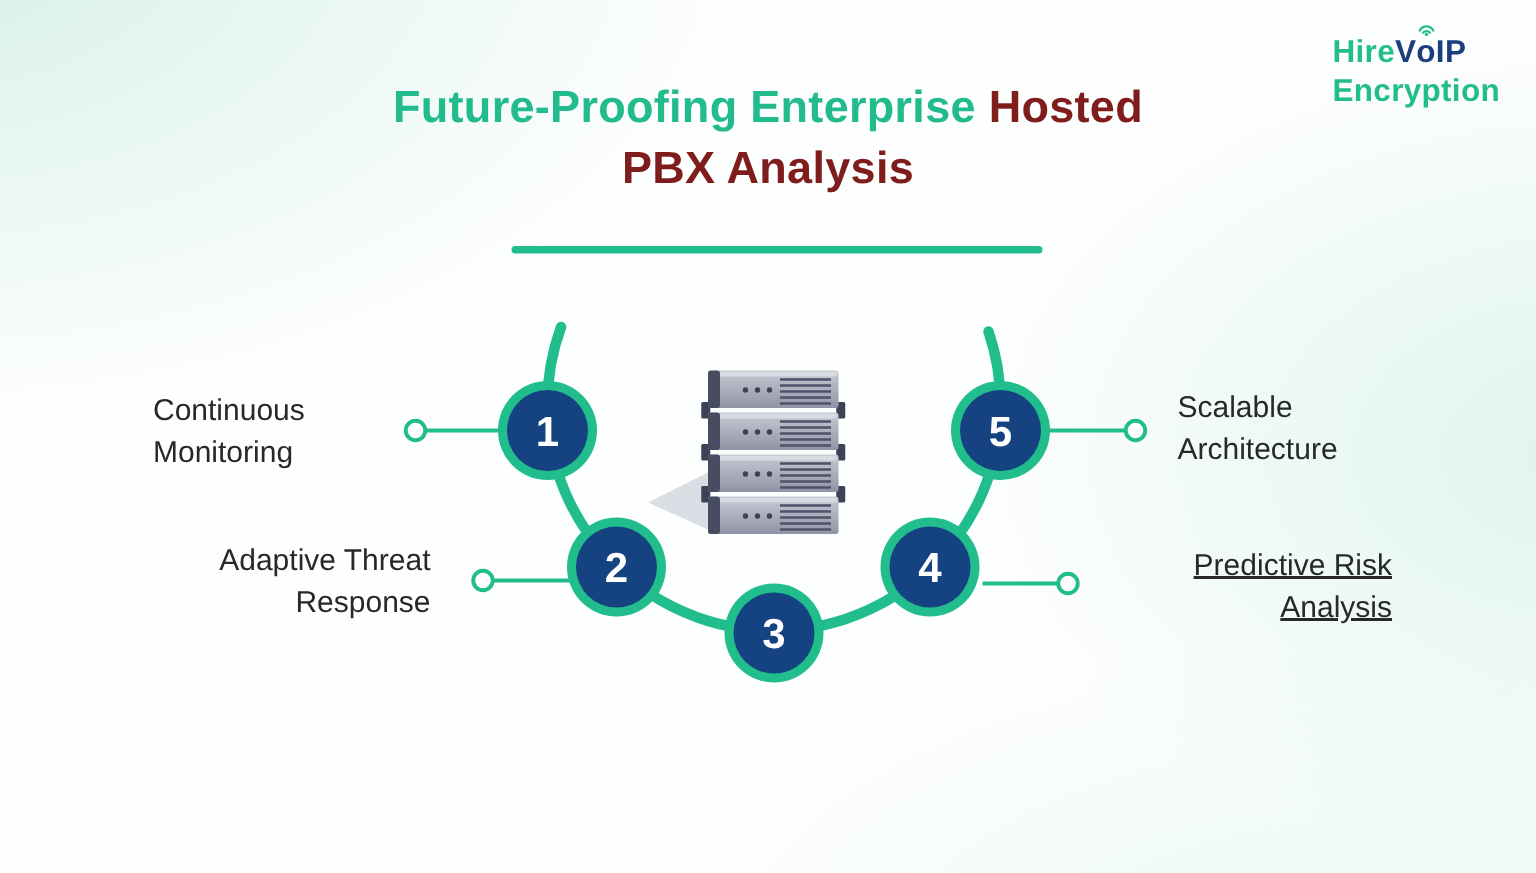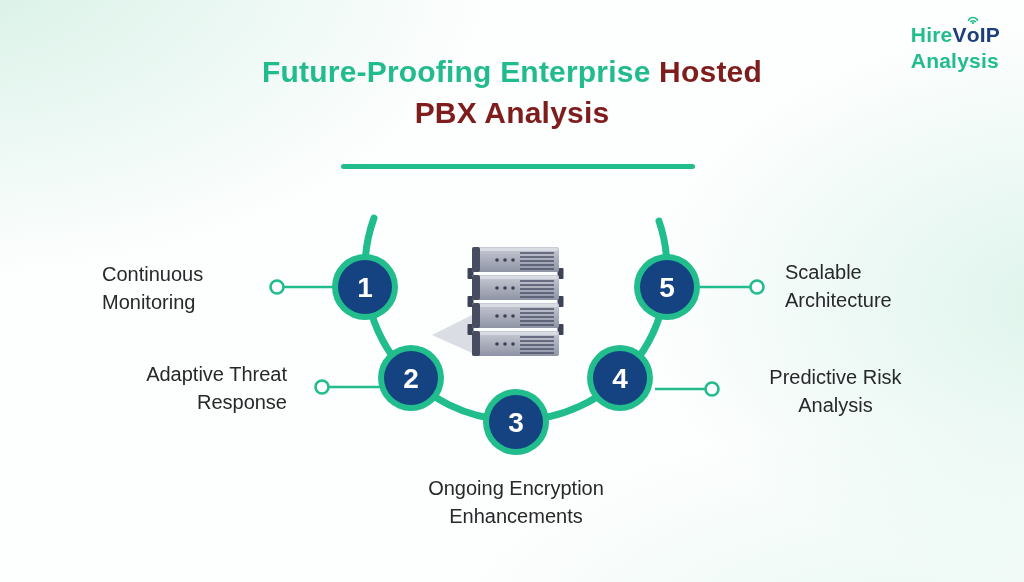--- a/index.html
+++ b/index.html
@@ -26,21 +26,21 @@
          font-weight:700;font-size:30px;line-height:1.35;letter-spacing:.2px;}
   .title .t-green{color:#22bb8d;}
   .title .t-navy{color:#7f1d1d;}
   .divider{position:absolute;left:341px;top:164px;width:354px;height:5px;border-radius:3px;background:#21bd8c;}
 
   
   .step-label{position:absolute;color:#28282b;font-size:20px;line-height:1.42;font-weight:400;}
   .lbl-1{left:102px;top:260px;width:180px;text-align:left;}
   .lbl-2{left:77px;top:360px;width:210px;text-align:right;}
   .lbl-3{left:396px;top:474px;width:240px;text-align:center;}
-  .lbl-4{left:743px;top:363px;width:185px;text-align:center;}
+  .lbl-4{left:743px;top:363px;width:185px;text-align:right;text-decoration:underline;}
   .lbl-5{left:785px;top:258px;width:175px;text-align:left;}
 
   
   svg.diagram{position:absolute;inset:0;}
   .arc{fill:none;stroke:#21bd8c;stroke-width:7;stroke-linecap:round;}
   .conn{stroke:#21bd8c;stroke-width:2.6;}
   .conn-dot{fill:#ffffff;stroke:#21bd8c;stroke-width:2.6;}
   .node-ring{fill:#21bd8c;}
   .node-core{fill:#154280;}
   .node-num{fill:#ffffff;font-family:"Liberation Sans",sans-serif;font-size:28px;font-weight:700;text-anchor:middle;}
@@ -49,21 +49,21 @@
 <body>
 
 <div class="stage">
 
   <div class="logo">
     <div><span class="g">Hire</span><span class="n">V</span><span class="n o-wifi"><span>o</span><svg viewBox="0 0 13 9">
             <path d="M2 5.4 A5 5 0 0 1 11 5.4" fill="none" stroke="#21bd8c" stroke-width="1.5" stroke-linecap="round"></path>
             <path d="M4.2 6.8 A3 3 0 0 1 8.8 6.8" fill="none" stroke="#21bd8c" stroke-width="1.5" stroke-linecap="round"></path>
             <circle cx="6.5" cy="8" r="1.1" fill="#21bd8c"></circle>
           </svg></span><span class="n">IP</span></div>
-    <div class="g">Analysis</div>
+    <div class="g">Encryption</div>
   </div>
 
   <h1 class="title" style="margin:0">
     <span class="t-green">Future-Proofing Enterprise</span>
     <span class="t-navy">Hosted</span><br>
     <span class="t-navy">PBX Analysis</span>
   </h1>
   <div class="divider"></div>
 
   <svg class="diagram" viewBox="0 0 1024 582">
@@ -192,17 +192,16 @@
     </g>
     <g>
       <circle class="node-ring" cx="667" cy="287" r="33"></circle>
       <circle class="node-core" cx="667" cy="287" r="27"></circle>
       <text class="node-num" x="667" y="297">5</text>
     </g>
   </svg>
 
   <div class="step-label lbl-1">Continuous Monitoring</div>
   <div class="step-label lbl-2">Adaptive Threat Response</div>
-  <div class="step-label lbl-3">Ongoing Encryption Enhancements</div>
   <div class="step-label lbl-4">Predictive Risk Analysis</div>
   <div class="step-label lbl-5">Scalable Architecture</div>
 
 </div>
 
 </body></html>

